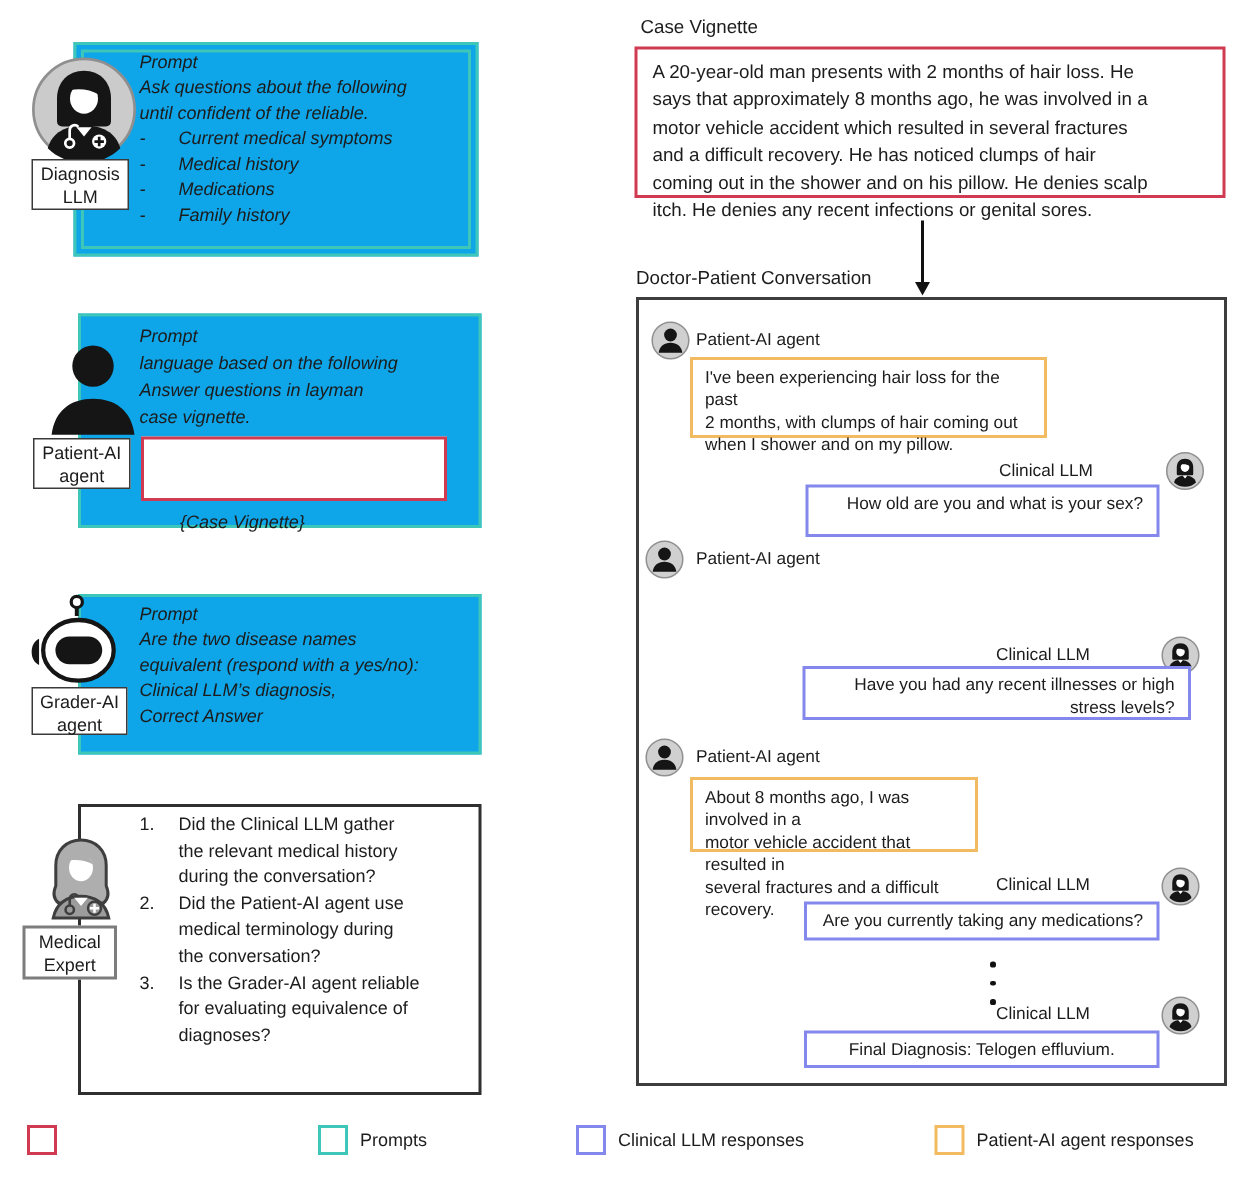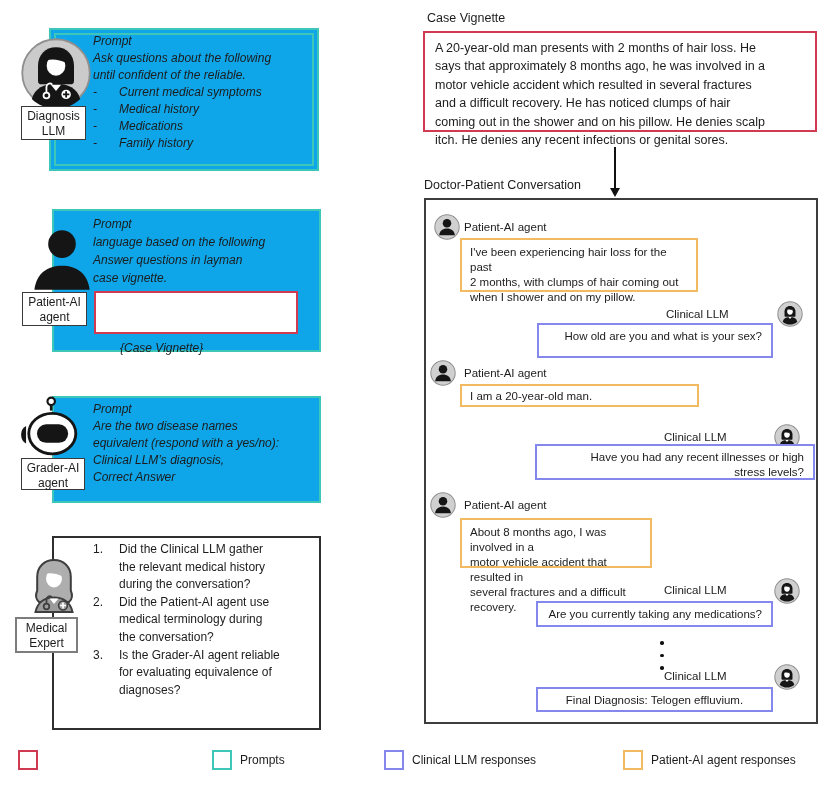--- a/index.html
+++ b/index.html
@@ -213,34 +213,31 @@
     <div class="abs msg clinical" style="left:111px;top:123px;width:236px;height:35px;">
       <div>How old are you and what is your sex?</div>
     </div>
 
     <svg class="abs mini-avatar" style="left:4px;top:160px;" viewBox="0 0 64 64">
       <circle cx="32" cy="32" r="30" fill="#d0d0d0" stroke="#909090" stroke-width="2.5"></circle>
       <circle cx="32" cy="23" r="10.5" fill="#151515"></circle>
       <path d="M12.5 52c1.5-11 9-16.5 19.5-16.5S50 41 51.5 52z" fill="#151515"></path>
     </svg>
     <div class="abs conv-label" style="left:38px;top:167px;">Patient-AI agent</div>
-    <div class="abs msg patient" style="left:34px;top:184px;width:239px;height:23px;padding:3px 8px;">
-      <div>I am a 20-year-old man.</div>
-    </div>
 
     <div class="abs conv-label right" style="left:238px;top:231px;width:108px;">Clinical LLM</div>
     <svg class="abs mini-avatar" style="left:348px;top:224px;" viewBox="0 0 64 64">
       <circle cx="32" cy="32" r="30" fill="#d0d0d0" stroke="#909090" stroke-width="2.5"></circle>
       <path d="M32 12c-8 0-13.5 5.7-13.5 14v10.5c0 1.7 1 2.5 2.5 2.5h22c1.5 0 2.5-.8 2.5-2.5V26C45.5 17.7 40 12 32 12z" fill="#151515"></path>
       <ellipse cx="32" cy="26" rx="7" ry="7.6" fill="#fff"></ellipse>
       <path d="M25.5 21.5c2-5.5 7.5-6.3 11-3.8l3.8 6.3c-5-3-10.2-3.3-14.8-2.5z" fill="#151515"></path>
       <path d="M14 51c2-8 9-11.5 18-11.5S48 43 50 51c-4.5 4.5-11 7-18 7s-13.5-2.5-18-7z" fill="#151515"></path>
       <path d="M28 39.5l4 4.8 4-4.8z" fill="#fff"></path>
     </svg>
-    <div class="abs msg clinical" style="left:109px;top:244px;width:280px;height:36px;">
+    <div class="abs msg clinical" style="left:109px;top:244px;width:259px;height:36px;">
       <div>Have you had any recent illnesses or high</div>
       <div>stress levels?</div>
     </div>
 
     <svg class="abs mini-avatar" style="left:4px;top:292px;" viewBox="0 0 64 64">
       <circle cx="32" cy="32" r="30" fill="#d0d0d0" stroke="#909090" stroke-width="2.5"></circle>
       <circle cx="32" cy="23" r="10.5" fill="#151515"></circle>
       <path d="M12.5 52c1.5-11 9-16.5 19.5-16.5S50 41 51.5 52z" fill="#151515"></path>
     </svg>
     <div class="abs conv-label" style="left:38px;top:299px;">Patient-AI agent</div>

